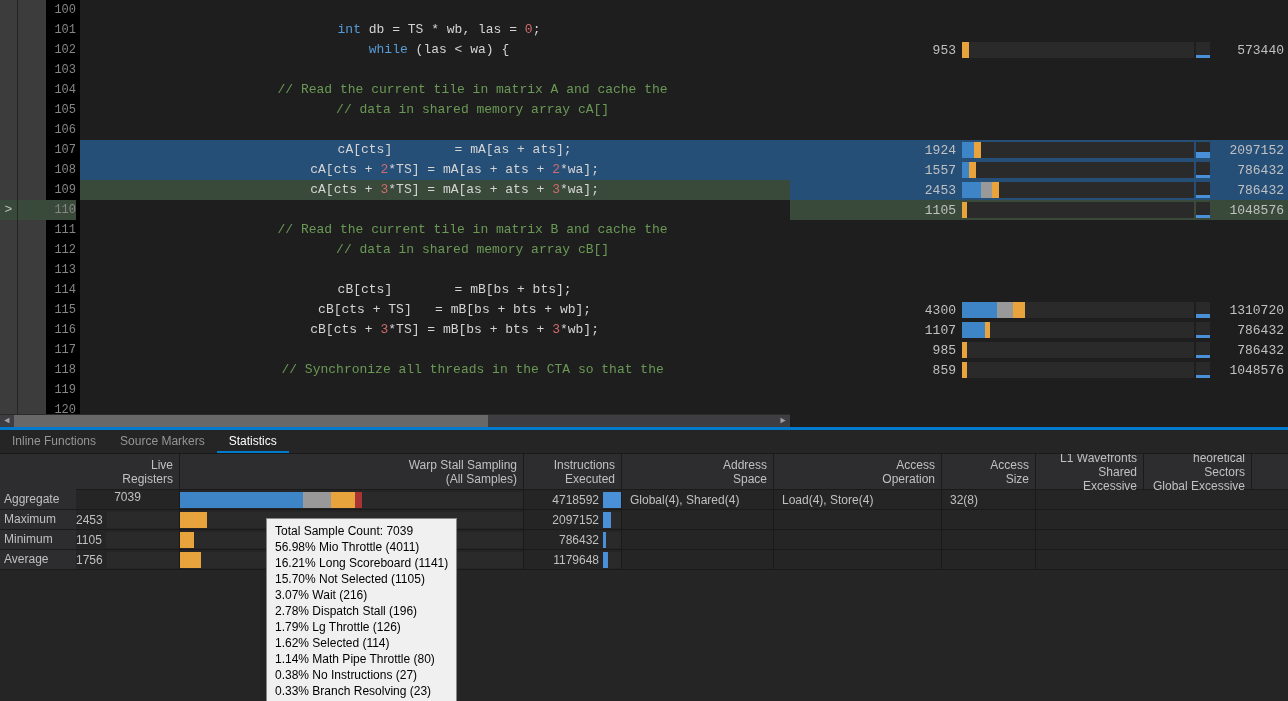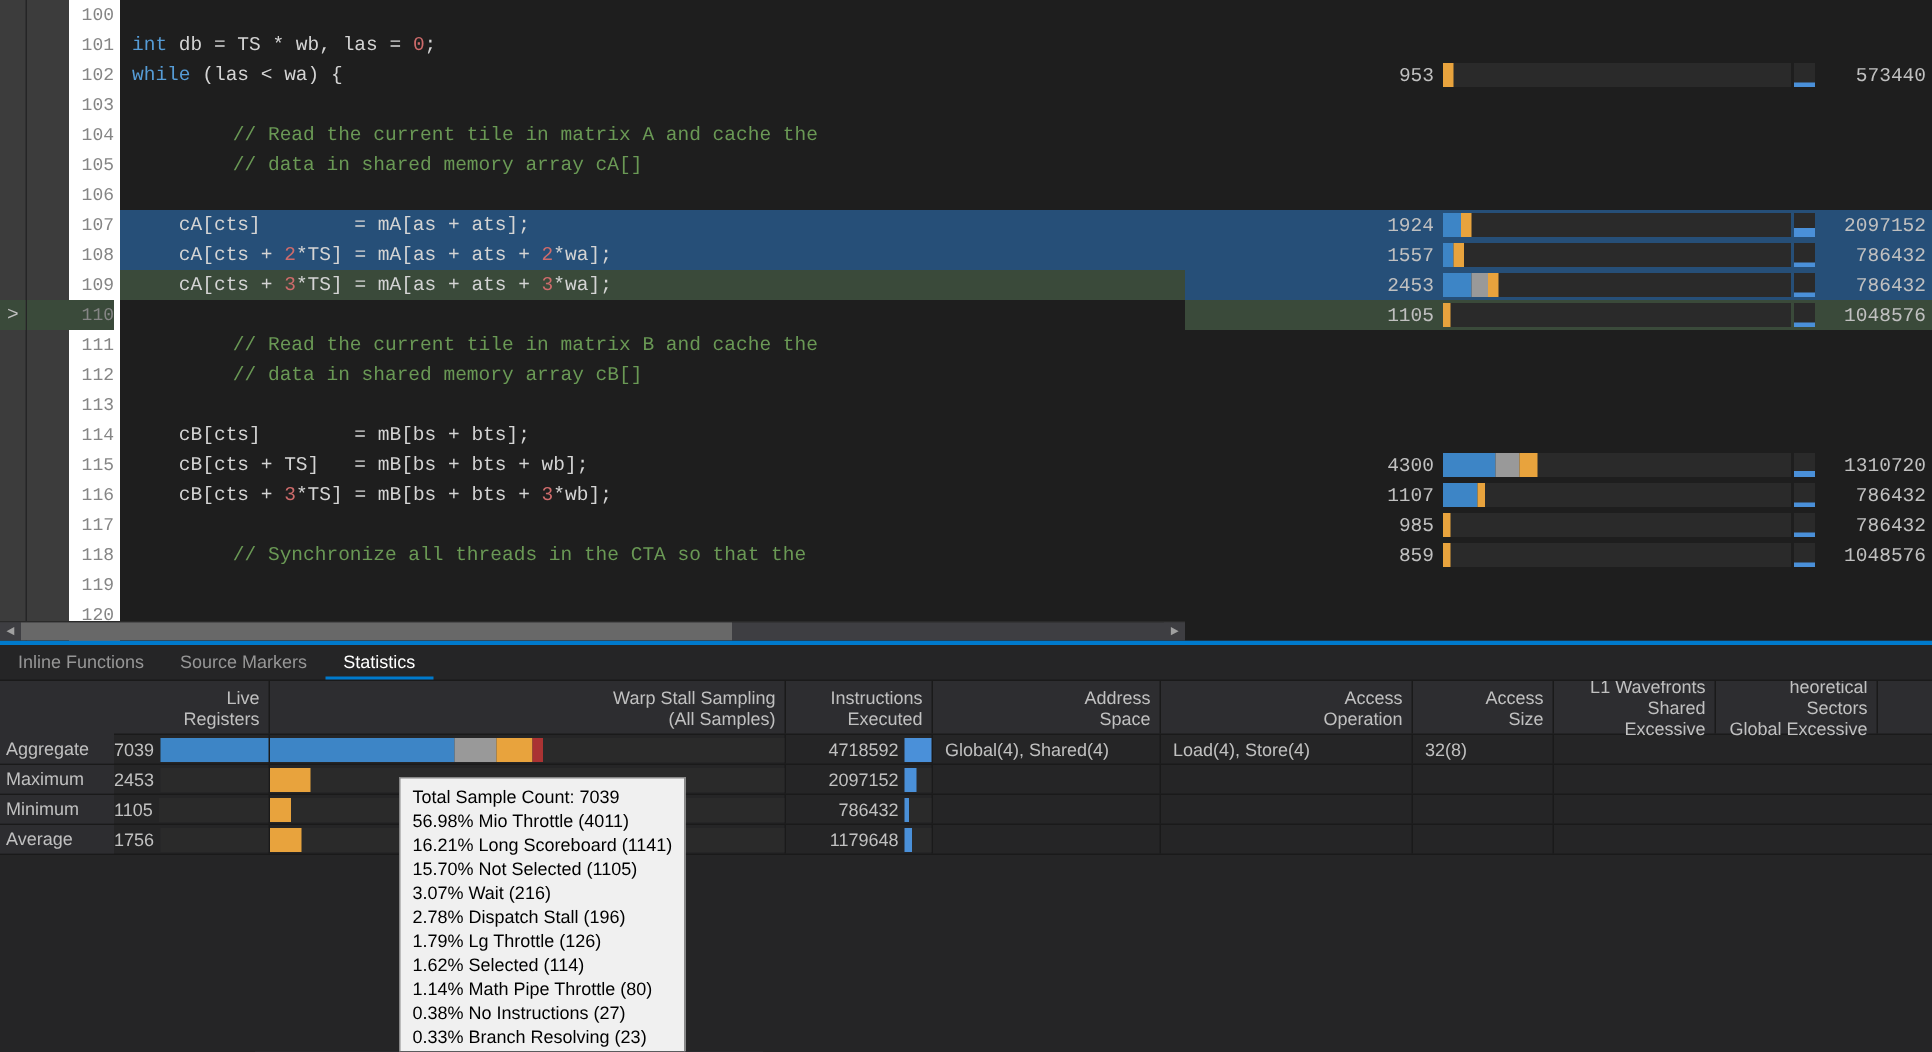--- a/index.html
+++ b/index.html
@@ -32,30 +32,31 @@
   width: 18px;
   background: #3c3c3c;
   border-right: 1px solid #252526;
 }
 .gutter-col-2 {
   width: 28px;
   background: #3c3c3c;
 }
 .lineno-col {
   width: 34px;
-  background: #ffffff;
+  background: #000000;
   text-align: right;
   padding-right: 4px;
   color: #858585;
   font-size: 12px;
 }
 .code-col {
   flex: 1;
   background: #1e1e1e;
   position: relative;
+  text-align: center;
 }
 .code-line {
   height: 20px;
   line-height: 20px;
   white-space: pre;
   padding-left: 8px;
 }
 .lineno-line {
   height: 20px;
   line-height: 20px;
@@ -474,21 +475,21 @@
           <div>Shared Excessive</div>
         </div>
         <div class="stats-col" style="width: 108px;">
           <div>heoretical Sectors</div>
           <div>Global Excessive</div>
         </div>
       </div>
     <div id="stats-body">
         <div class="stats-body-row">
           <div class="stats-label">Aggregate</div>
-          <div class="stats-cell stats-cell-bar" style="width: 104px;">
+          <div class="stats-cell stats-cell-bar" style="width: 104px; flex-direction: column;">
             <span>7039</span>
             <div class="mini-bar">
               <div style="background: rgb(61, 133, 198); width: 100%;"></div>
             </div>
           </div>
           <div class="stats-cell stats-cell-bar" style="width: 344px; justify-content: flex-start;">
             <div class="mini-bar" style="margin-left: 0px;">
               <div style="background: rgb(61, 133, 198); width: 36%;"></div>
               <div style="background: rgb(153, 153, 153); width: 8%;"></div>
               <div style="background: rgb(232, 163, 61); width: 7%;"></div>

